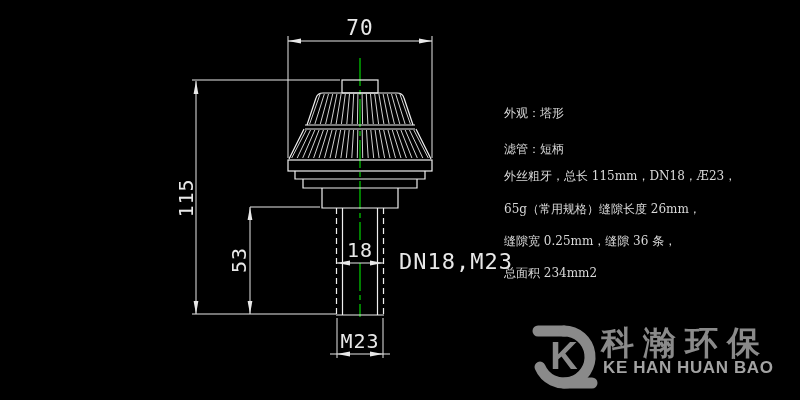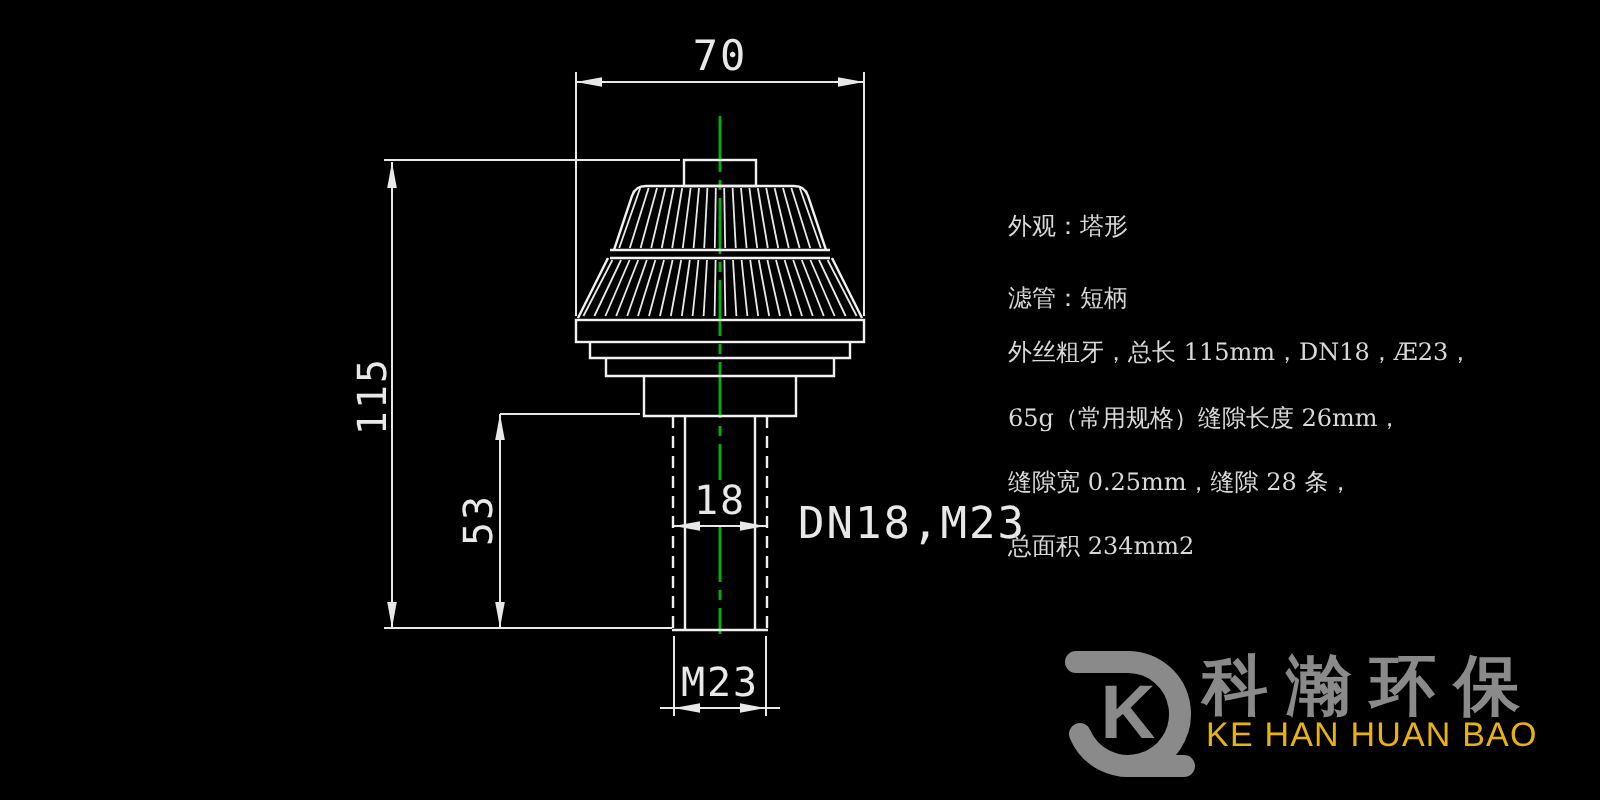--- a/index.html
+++ b/index.html
@@ -22,21 +22,21 @@
   }
   .logo{position:absolute;left:529px;top:303px;width:266px;height:80px;}
   .logo-mark{position:absolute;left:0;top:0;width:72px;height:74px;}
   .logo-cn{
     position:absolute;left:72px;top:2px;white-space:nowrap;
     color:#8a8a8a;font-size:33px;font-weight:bold;letter-spacing:9px;
     font-family:"DejaVu Sans","Liberation Sans",sans-serif;
   }
   .logo-en{
     position:absolute;left:74px;top:39px;white-space:nowrap;
-    color:#eab308;font-size:17px;font-weight:normal;letter-spacing:0.6px;
+    color:#a3a3a3;font-size:17px;font-weight:bold;letter-spacing:0.6px;
     font-family:"Liberation Sans",sans-serif;
   }
 </style>
 </head>
 <body>
 
 <div class="stage">
 
   <svg id="cad" width="800" height="400" viewBox="0 0 800 400" style="position:absolute;left:0;top:0;">
 
@@ -161,21 +161,21 @@
       <polygon points="383,338 370,335.6 370,340.4" fill="#e8e8e8" stroke="none"></polygon>
     </g>
     <text class="dim-text" x="360" y="332" font-size="20" text-anchor="middle">M23</text>
   </svg>
 
   <div class="spec-block">
     <div class="spec-line" style="top:4px">外观：塔形</div>
     <div class="spec-line" style="top:40px">滤管：短柄</div>
     <div class="spec-line" style="top:67px">外丝粗牙，总长 115mm，DN18，Æ23，</div>
     <div class="spec-line" style="top:100px">65g（常用规格）缝隙长度 26mm，</div>
-    <div class="spec-line" style="top:132px">缝隙宽 0.25mm，缝隙 28 条，</div>
+    <div class="spec-line" style="top:132px">缝隙宽 0.25mm，缝隙 36 条，</div>
     <div class="spec-line" style="top:164px">总面积 234mm2</div>
   </div>
 
   <div class="logo">
     <svg class="logo-mark" viewBox="0 0 72 74">
       <g stroke="#8a8a8a" stroke-width="11" fill="none" stroke-linecap="round">
         <path d="M9,12 H35"></path>
         <path d="M35,12 A26,26 0 1 1 11,48"></path>
         <path d="M35,64 H63"></path>
       </g>

